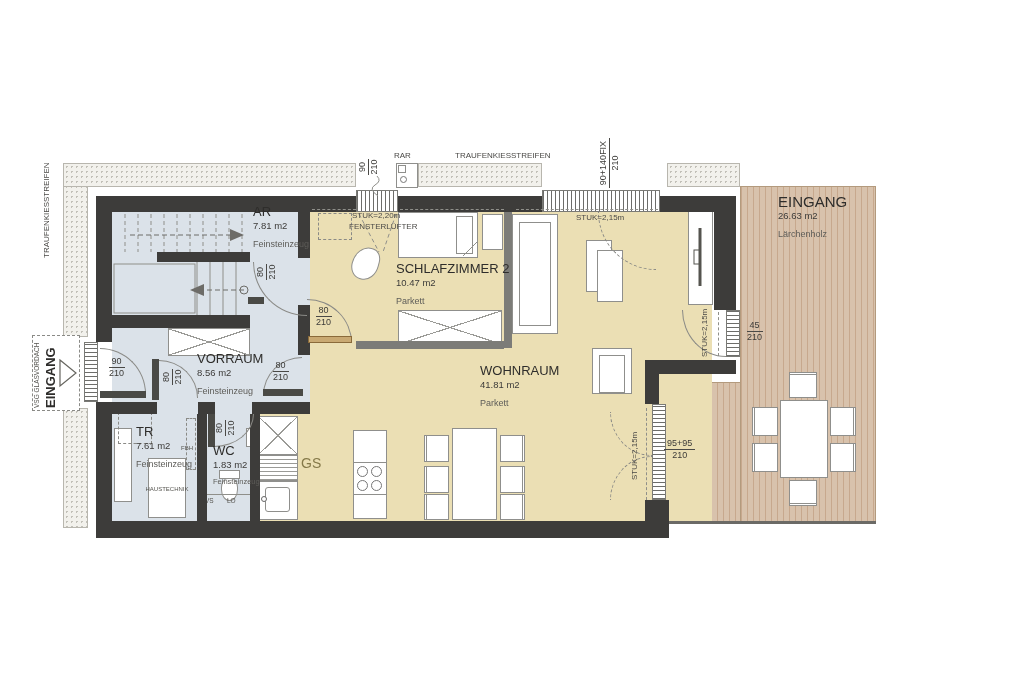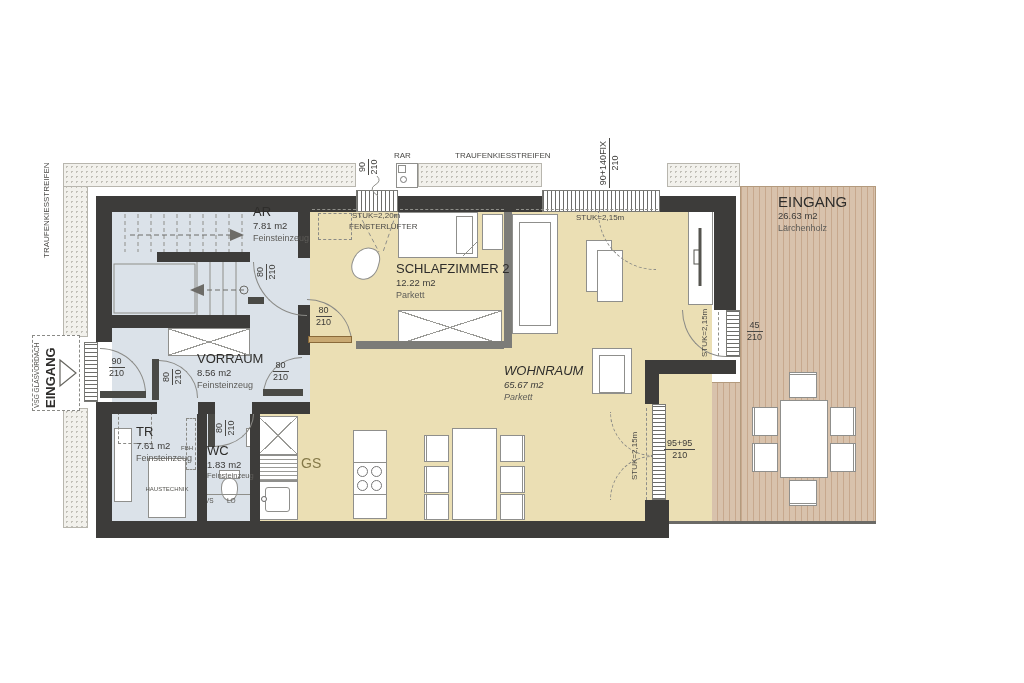--- a/index.html
+++ b/index.html
@@ -39,21 +39,21 @@
   .dashed-arc.arc-tl{border-top-style:dashed;border-left-style:dashed;}
   .leaf{background:#4a4a46;}
   .leaf-wood{background:var(--wood_door);border:1px solid #8a6a3a;}
   .dash-h{border-top:1px dashed #8f8f8a;}
   .dash-v{border-left:1px dashed #8f8f8a;}
   
   .room-label{line-height:1.15;white-space:nowrap;}
   .rname{font-size:13px;color:#2e2d2b;}
   .rname.big{font-size:15px;}
   .rarea{font-size:9.5px;color:#3c3b39;margin-top:1px;}
-  .rfloor{font-size:9px;color:#5d5c58;margin-top:1px;}
+  .rfloor{font-size:9px;color:#5d5c58;margin-top:7px;}
   .small{font-size:14px;color:#4a4946;white-space:nowrap;}
   .tiny{font-size:6.5px;color:#55544f;white-space:nowrap;}
   .vtext{writing-mode:vertical-rl;transform:rotate(180deg);white-space:nowrap;}
   .dim{display:flex;flex-direction:column;align-items:center;font-size:9px;color:#3c3b38;line-height:1.25;}
   .dim .num{padding:0 3px;}
   .dim .num:first-child{border-bottom:1px solid #4a4946;}
   .rot{transform:rotate(-90deg);}
 </style>
 </head>
 <body>
@@ -266,39 +266,39 @@
     <path d="M377 176 q5 5 -2 9 t3 11" stroke="#8f8f8a" stroke-width="1" fill="none"></path>
   </svg>
 
   <div class="abs room-label" style="left:253px;top:205px;">
     <div class="rname">AR</div>
     <div class="rarea">7.81 m2</div>
     <div class="rfloor">Feinsteinzeug</div>
   </div>
   <div class="abs room-label" style="left:396px;top:262px;">
     <div class="rname">SCHLAFZIMMER 2</div>
-    <div class="rarea">12.22 m2</div>
+    <div class="rarea">10.47 m2</div>
     <div class="rfloor">Parkett</div>
   </div>
   <div class="abs room-label" style="left:197px;top:352px;">
     <div class="rname">VORRAUM</div>
     <div class="rarea">8.56 m2</div>
     <div class="rfloor">Feinsteinzeug</div>
   </div>
-  <div class="abs room-label" style="left:504px;top:364px;font-style:italic;">
+  <div class="abs room-label" style="left:480px;top:364px;">
     <div class="rname">WOHNRAUM</div>
-    <div class="rarea">65.67 m2</div>
+    <div class="rarea">41.81 m2</div>
     <div class="rfloor">Parkett</div>
   </div>
   <div class="abs room-label" style="left:136px;top:425px;">
     <div class="rname">TR</div>
     <div class="rarea">7.61 m2</div>
     <div class="rfloor">Feinsteinzeug</div>
   </div>
-  <div class="abs room-label" style="left:207px;top:444px;">
+  <div class="abs room-label" style="left:213px;top:444px;">
     <div class="rname">WC</div>
     <div class="rarea">1.83 m2</div>
     <div class="rfloor" style="font-size:7.5px;">Feinsteinzeug</div>
   </div>
   <div class="abs room-label" style="left:778px;top:193px;">
     <div class="rname big">EINGANG</div>
     <div class="rarea">26.63 m2</div>
     <div class="rfloor">Lärchenholz</div>
   </div>
 

